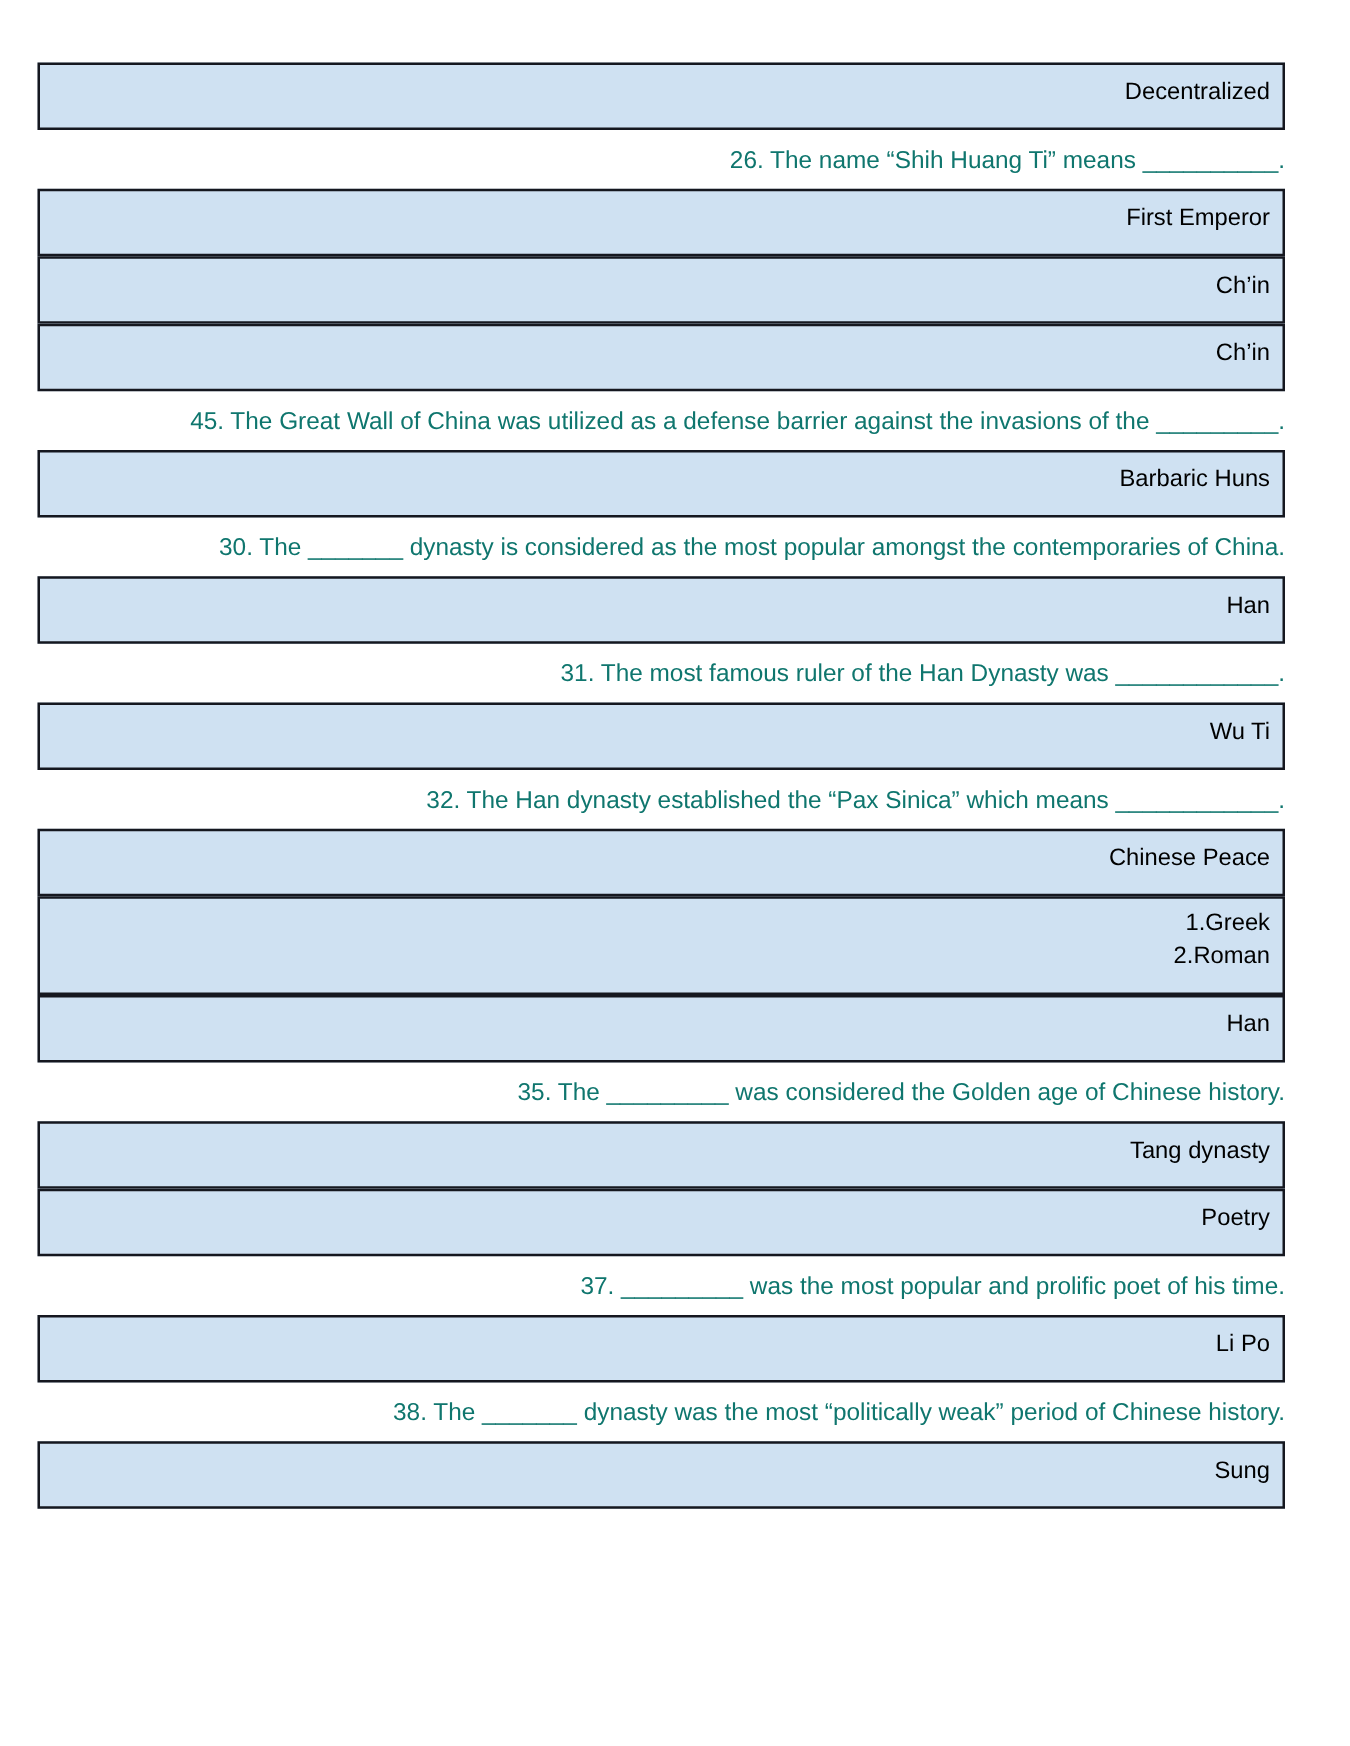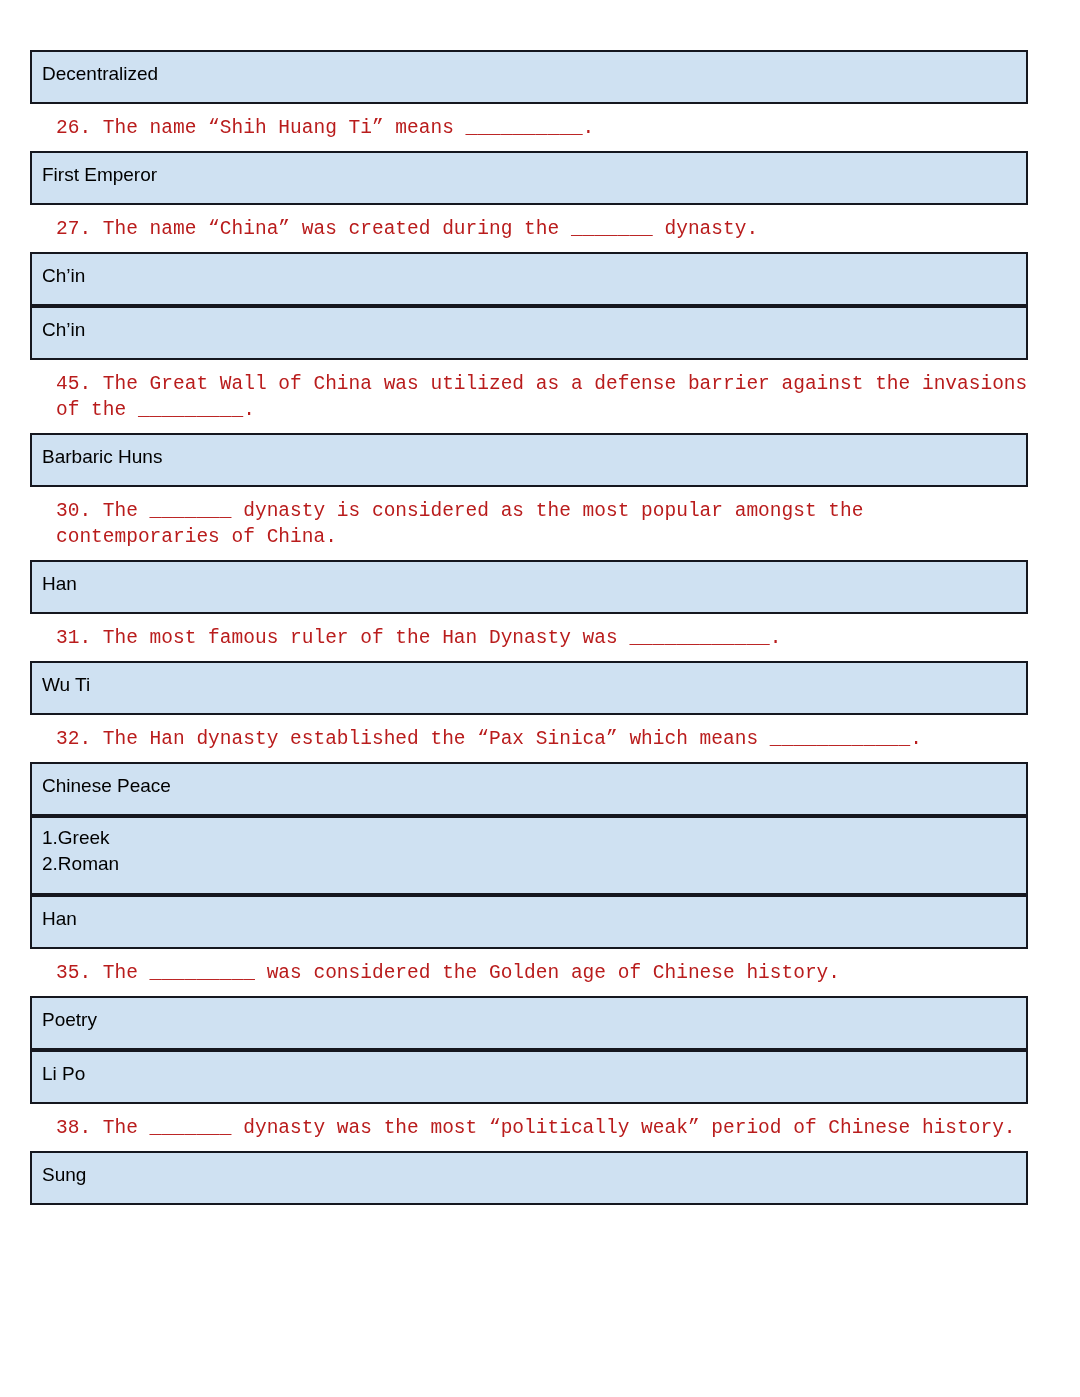--- a/index.html
+++ b/index.html
@@ -14,20 +14,21 @@
     color: #000000;
     overflow: hidden;
   }
   .page {
     position: relative;
     width: 1080px;
     height: 1397px;
     background: #ffffff;
     box-sizing: border-box;
     padding: 0;
+    text-align: right;
   }
   .worksheet {
     position: absolute;
     left: 30px;
     top: 50px;
     width: 998px;
   }
   
   .answer-box {
     box-sizing: border-box;
@@ -50,44 +51,42 @@
     display: block;
     white-space: pre;
   }
   
   .question {
     box-sizing: border-box;
     width: 998px;
     padding: 11px 0 10px 26px;
     font-size: 19.5px;
     line-height: 26px;
-    color: #b91c1c;
+    color: #0f766e;
     white-space: pre-wrap;
-    font-family: Liberation Mono, monospace;
   }
   .qa-group {
     display: block;
   }
 </style>
 </head>
 <body>
 
 <div class="page">
   <div class="worksheet" id="worksheet-root">
       <div class="qa-group">
         <div class="answer-box">
           <span class="answer-line">Decentralized</span>
         </div>
         <div class="question">26. The name “Shih Huang Ti” means __________.</div>
       </div>
       <div class="qa-group">
         <div class="answer-box">
           <span class="answer-line">First Emperor</span>
         </div>
-        <div class="question">27. The name “China” was created during the _______ dynasty.</div>
       </div>
       <div class="qa-group">
         <div class="answer-box">
           <span class="answer-line">Ch’in</span>
         </div>
       </div>
       <div class="qa-group">
         <div class="answer-box">
           <span class="answer-line">Ch’in</span>
         </div>
@@ -122,25 +121,29 @@
           <span class="answer-line">2.Roman</span>
         </div>
       </div>
       <div class="qa-group">
         <div class="answer-box">
           <span class="answer-line">Han</span>
         </div>
         <div class="question">35. The _________ was considered the Golden age of Chinese history.</div>
       </div>
       <div class="qa-group">
+        <div class="answer-box">
+          <span class="answer-line">Tang dynasty</span>
+        </div>
       </div>
       <div class="qa-group">
         <div class="answer-box">
           <span class="answer-line">Poetry</span>
         </div>
+        <div class="question">37. _________ was the most popular and prolific poet of his time.</div>
       </div>
       <div class="qa-group">
         <div class="answer-box">
           <span class="answer-line">Li Po</span>
         </div>
         <div class="question">38. The _______ dynasty was the most “politically weak” period of Chinese history.</div>
       </div>
       <div class="qa-group">
         <div class="answer-box">
           <span class="answer-line">Sung</span>

